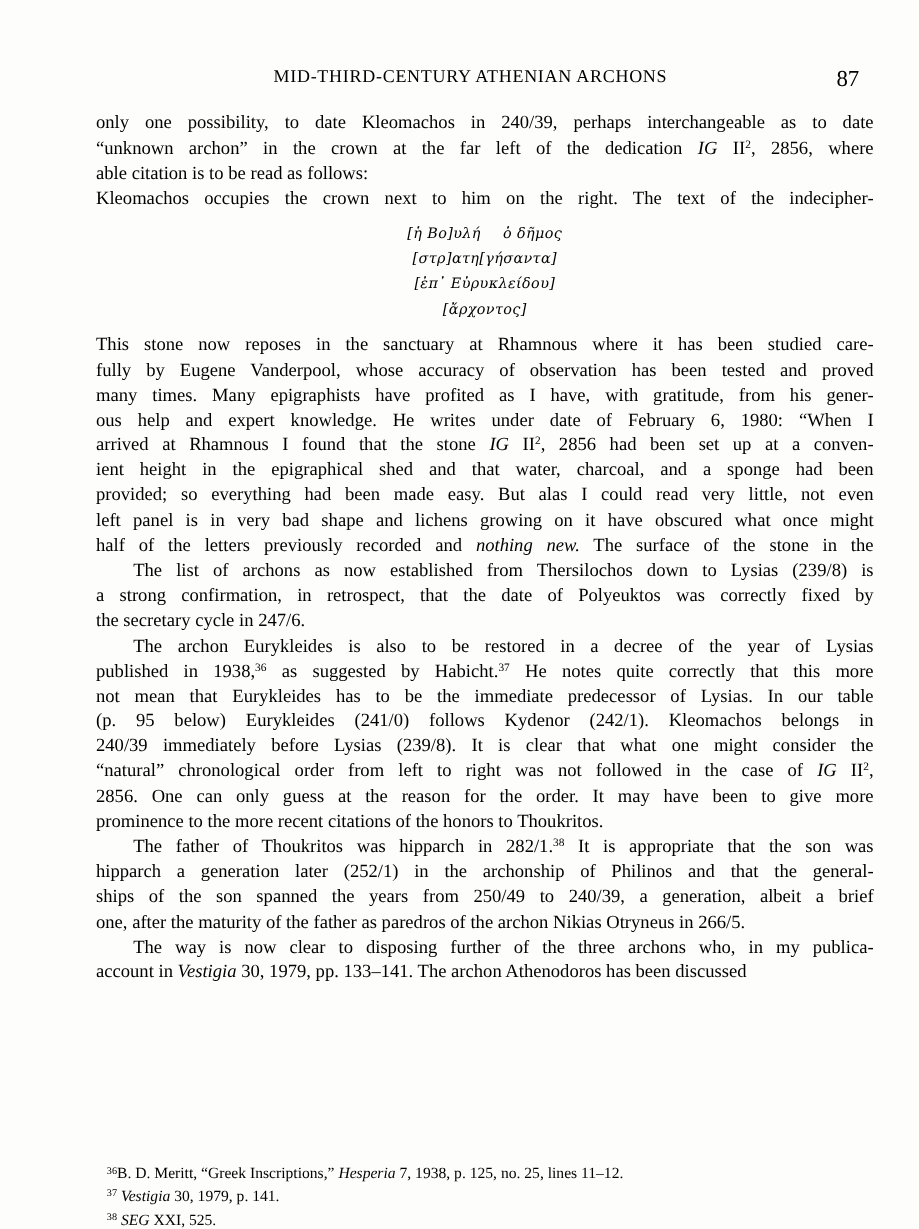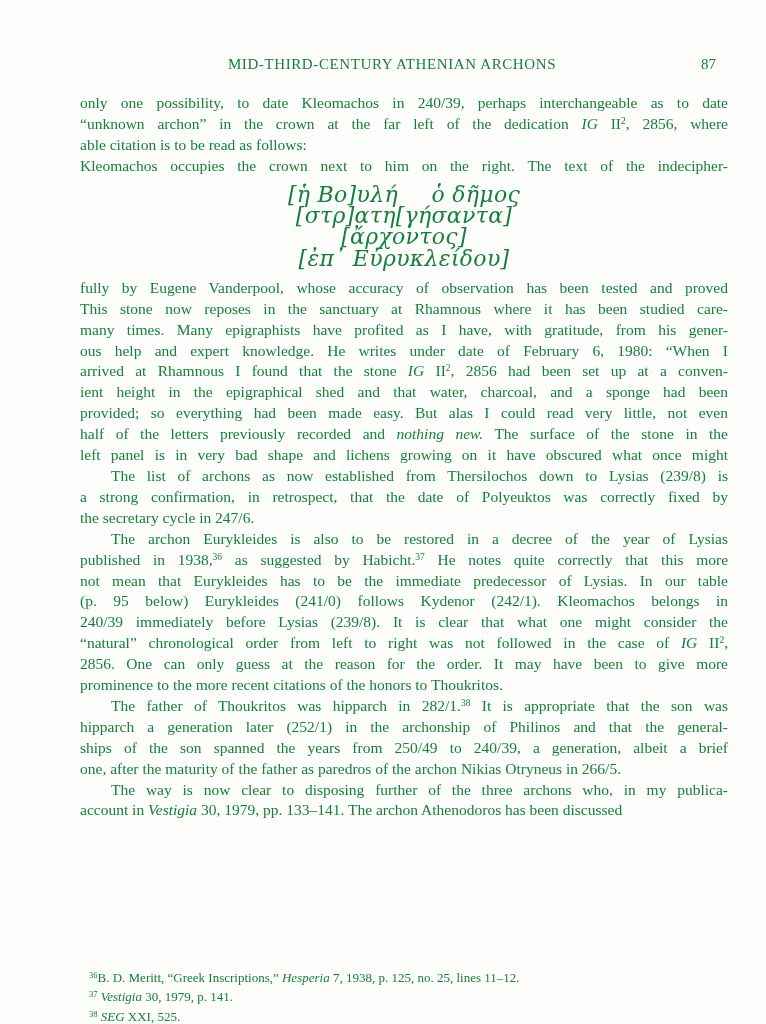--- a/index.html
+++ b/index.html
@@ -5,21 +5,21 @@
   html, body {
     margin: 0;
     padding: 0;
     background: #fdfdfb;
   }
   .page {
     position: relative;
     width: 766px;
     height: 1024px;
     background: #fdfdfb;
-    color: #15803d;
+    color: #000000;
     font-family: "Liberation Serif", "DejaVu Serif", serif;
     overflow: hidden;
   }
   .header {
     position: absolute;
     top: 56px;
     left: 68px;
     width: 648px;
     height: 20px;
   }
@@ -27,21 +27,21 @@
     display: block;
     text-align: center;
     font-size: 15px;
     letter-spacing: 0.6px;
     white-space: nowrap;
   }
   .page-number {
     position: absolute;
     right: 0;
     top: 0;
-    font-size: 15px;
+    font-size: 19px;
   }
   .body-text {
     position: absolute;
     top: 93px;
     left: 80px;
     width: 648px;
     font-size: 15.5px;
     line-height: 20.9px;
   }
   .para { margin: 0; }
@@ -55,21 +55,21 @@
     font-size: 9.5px;
     line-height: 0;
     vertical-align: baseline;
     position: relative;
     top: -5px;
   }
   .greek {
     text-align: center;
     font-family: "DejaVu Serif", serif;
     font-style: italic;
-    font-size: 22px;
+    font-size: 12px;
     line-height: 21.3px;
     padding: 7px 0 9px 0;
     letter-spacing: 0.3px;
   }
   .greek-line { text-align: center; }
   .footnotes {
     position: absolute;
     left: 68px;
     top: 968px;
     width: 648px;
@@ -94,33 +94,33 @@
   <div class="body-text">
       <div class="para">
         <div class="line"><span>only one possibility, to date Kleomachos in 240/39, perhaps interchangeable as to date</span></div>
         <div class="line"><span>“unknown archon” in the crown at the far left of the dedication </span><i>IG</i><span> II</span><sup>2</sup><span>, 2856, where</span></div>
         <div class="line last"><span>able citation is to be read as follows:</span></div>
         <div class="line"><span>Kleomachos occupies the crown next to him on the right. The text of the indecipher-</span></div>
       </div>
       <div class="greek">
         <div class="greek-line">[ἡ Βο]υλή  ὁ δῆμος</div>
         <div class="greek-line">[στρ]ατη[γήσαντα]</div>
+        <div class="greek-line">[ἐπ᾽ Εὐρυκλείδου]</div>
         <div class="greek-line">[ἄρχοντος]</div>
-        <div class="greek-line">[ἐπ᾽ Εὐρυκλείδου]</div>
       </div>
       <div class="para">
+        <div class="line"><span>This stone now reposes in the sanctuary at Rhamnous where it has been studied care-</span></div>
         <div class="line"><span>fully by Eugene Vanderpool, whose accuracy of observation has been tested and proved</span></div>
-        <div class="line"><span>This stone now reposes in the sanctuary at Rhamnous where it has been studied care-</span></div>
         <div class="line"><span>many times. Many epigraphists have profited as I have, with gratitude, from his gener-</span></div>
         <div class="line"><span>ous help and expert knowledge. He writes under date of February 6, 1980: “When I</span></div>
         <div class="line"><span>arrived at Rhamnous I found that the stone </span><i>IG</i><span> II</span><sup>2</sup><span>, 2856 had been set up at a conven-</span></div>
         <div class="line"><span>ient height in the epigraphical shed and that water, charcoal, and a sponge had been</span></div>
         <div class="line"><span>provided; so everything had been made easy. But alas I could read very little, not even</span></div>
+        <div class="line"><span>left panel is in very bad shape and lichens growing on it have obscured what once might</span></div>
         <div class="line"><span>half of the letters previously recorded and </span><i>nothing new.</i><span> The surface of the stone in the</span></div>
-        <div class="line"><span>left panel is in very bad shape and lichens growing on it have obscured what once might</span></div>
       </div>
       <div class="para">
         <div class="line indent"><span>The list of archons as now established from Thersilochos down to Lysias (239/8) is</span></div>
         <div class="line"><span>a strong confirmation, in retrospect, that the date of Polyeuktos was correctly fixed by</span></div>
         <div class="line last"><span>the secretary cycle in 247/6.</span></div>
       </div>
       <div class="para">
         <div class="line indent"><span>The archon Eurykleides is also to be restored in a decree of the year of Lysias</span></div>
         <div class="line"><span>published in 1938,</span><sup>36</sup><span> as suggested by Habicht.</span><sup>37</sup><span> He notes quite correctly that this more</span></div>
         <div class="line"><span>not mean that Eurykleides has to be the immediate predecessor of Lysias. In our table</span></div>

